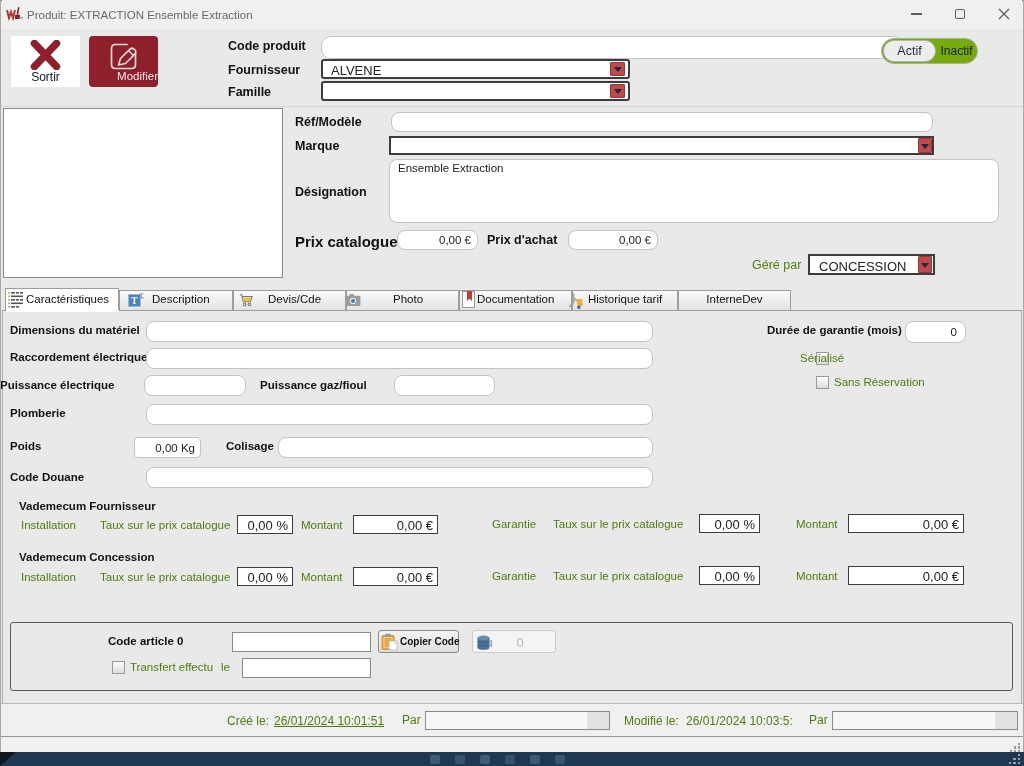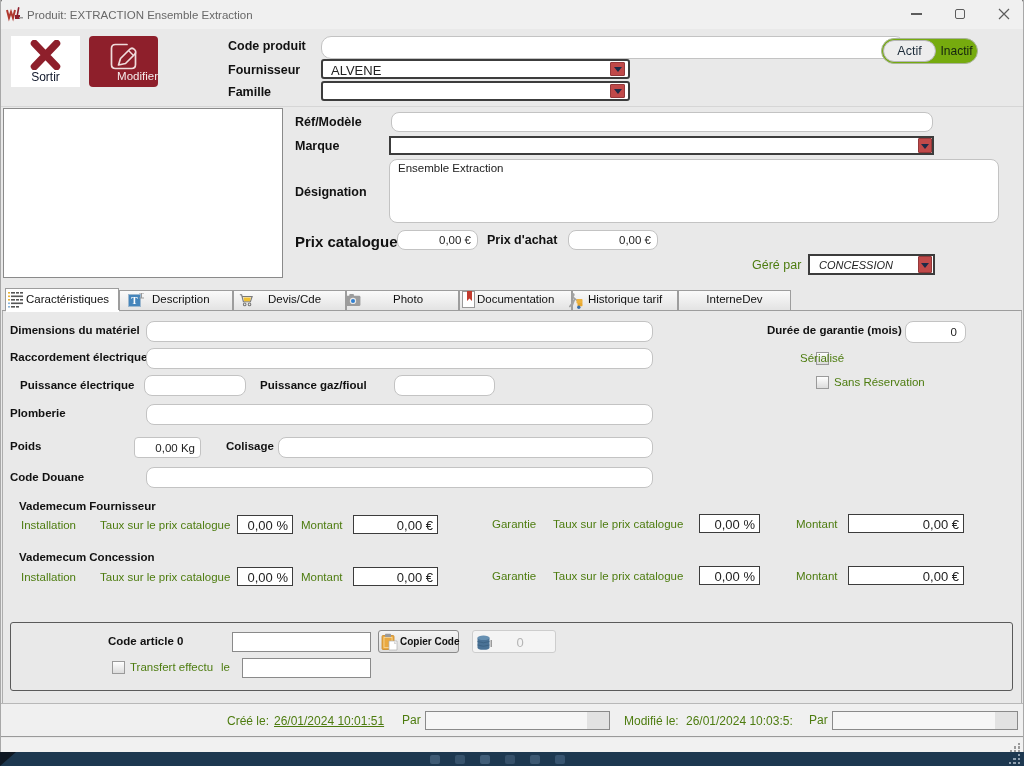--- a/index.html
+++ b/index.html
@@ -75,21 +75,21 @@
 <div class="lbl" style="left:295px;top:139px;font-size:12.5px;">Marque</div>
 <div class="inp2" style="left:389px;top:136px;width:545px;height:19px;border-width:2px;"></div>
 <div class="rbtn" style="left:918px;top:138px;width:14px;height:15px;"></div>
 <div class="lbl" style="left:295px;top:185px;font-size:12.5px;">Désignation</div>
 <div class="inp" style="left:389px;top:159px;width:610px;height:64px;padding:2px 0 0 8px;">Ensemble Extraction</div>
 <div class="lbl" style="left:295px;top:233px;font-size:15px;">Prix catalogue</div>
 <div class="inp" style="left:397px;top:230px;width:81px;height:20px;padding:3px 6px 0 0;text-align:right;">0,00 €</div>
 <div class="lbl" style="left:487px;top:233px;font-size:12.5px;">Prix d'achat</div>
 <div class="inp" style="left:568px;top:230px;width:90px;height:20px;padding:3px 6px 0 0;text-align:right;">0,00 €</div>
 <div class="nlbl" style="left:752px;top:258px;font-size:12.5px;">Géré par</div>
-<div class="inp2" style="left:808px;top:254px;width:127px;height:21px;border-width:2px;padding:3px 0 0 9px;font-size:11px;font-style:italic;">CONCESSION</div>
+<div class="inp2" style="left:808px;top:254px;width:127px;height:21px;border-width:2px;padding:3px 0 0 9px;font-size:13px;">CONCESSION</div>
 <div class="rbtn" style="left:918px;top:256px;width:14px;height:17px;"></div>
 
 <div class="abs" id="tabstrip" style="left:0;top:288px;width:1024px;height:23px;"></div>
 
 <div class="abs tab" style="left:119px;top:290px;width:114px;height:21px;background:linear-gradient(#fafafa,#e2e2e2);border:1px solid #9d9d9d;border-bottom:none;"></div>
 <div class="abs tab" style="left:233px;top:290px;width:113px;height:21px;background:linear-gradient(#fafafa,#e2e2e2);border:1px solid #9d9d9d;border-bottom:none;"></div>
 <div class="abs tab" style="left:346px;top:290px;width:113px;height:21px;background:linear-gradient(#fafafa,#e2e2e2);border:1px solid #9d9d9d;border-bottom:none;"></div>
 <div class="abs tab" style="left:459px;top:290px;width:113px;height:21px;background:linear-gradient(#fafafa,#e2e2e2);border:1px solid #9d9d9d;border-bottom:none;"></div>
 <div class="abs tab" style="left:572px;top:290px;width:106px;height:21px;background:linear-gradient(#fafafa,#e2e2e2);border:1px solid #9d9d9d;border-bottom:none;"></div>
 <div class="abs tab" style="left:678px;top:290px;width:113px;height:21px;background:linear-gradient(#fafafa,#e2e2e2);border:1px solid #9d9d9d;border-bottom:none;"></div>
@@ -164,21 +164,21 @@
 <div class="lbl" style="left:10px;top:324px;">Dimensions du matériel</div>
 <div class="inp" style="left:146px;top:321px;width:507px;height:21px;"></div>
 <div class="lbl" style="left:767px;top:324px;">Durée de garantie (mois)</div>
 <div class="inp" style="left:905px;top:321px;width:61px;height:22px;padding:4px 8px 0 0;text-align:right;">0</div>
 
 <div class="lbl" style="left:10px;top:351px;">Raccordement électrique</div>
 <div class="inp" style="left:146px;top:348px;width:507px;height:21px;"></div>
 <div class="cb" style="left:816px;top:352px;"></div>
 <div class="nlbl" style="left:800px;top:352px;">Sérialisé</div>
 
-<div class="lbl" style="left:20px;top:379px;">Puissance électrique</div>
+<div class="lbl" style="left:0;top:379px;">Puissance électrique</div>
 <div class="inp" style="left:144px;top:375px;width:102px;height:21px;"></div>
 <div class="lbl" style="left:260px;top:379px;">Puissance gaz/fioul</div>
 <div class="inp" style="left:394px;top:375px;width:101px;height:21px;"></div>
 <div class="cb" style="left:816px;top:376px;"></div>
 <div class="nlbl" style="left:834px;top:376px;">Sans Réservation</div>
 
 <div class="lbl" style="left:10px;top:407px;">Plomberie</div>
 <div class="inp" style="left:146px;top:404px;width:507px;height:21px;"></div>
 
 <div class="lbl" style="left:10px;top:440px;">Poids</div>

